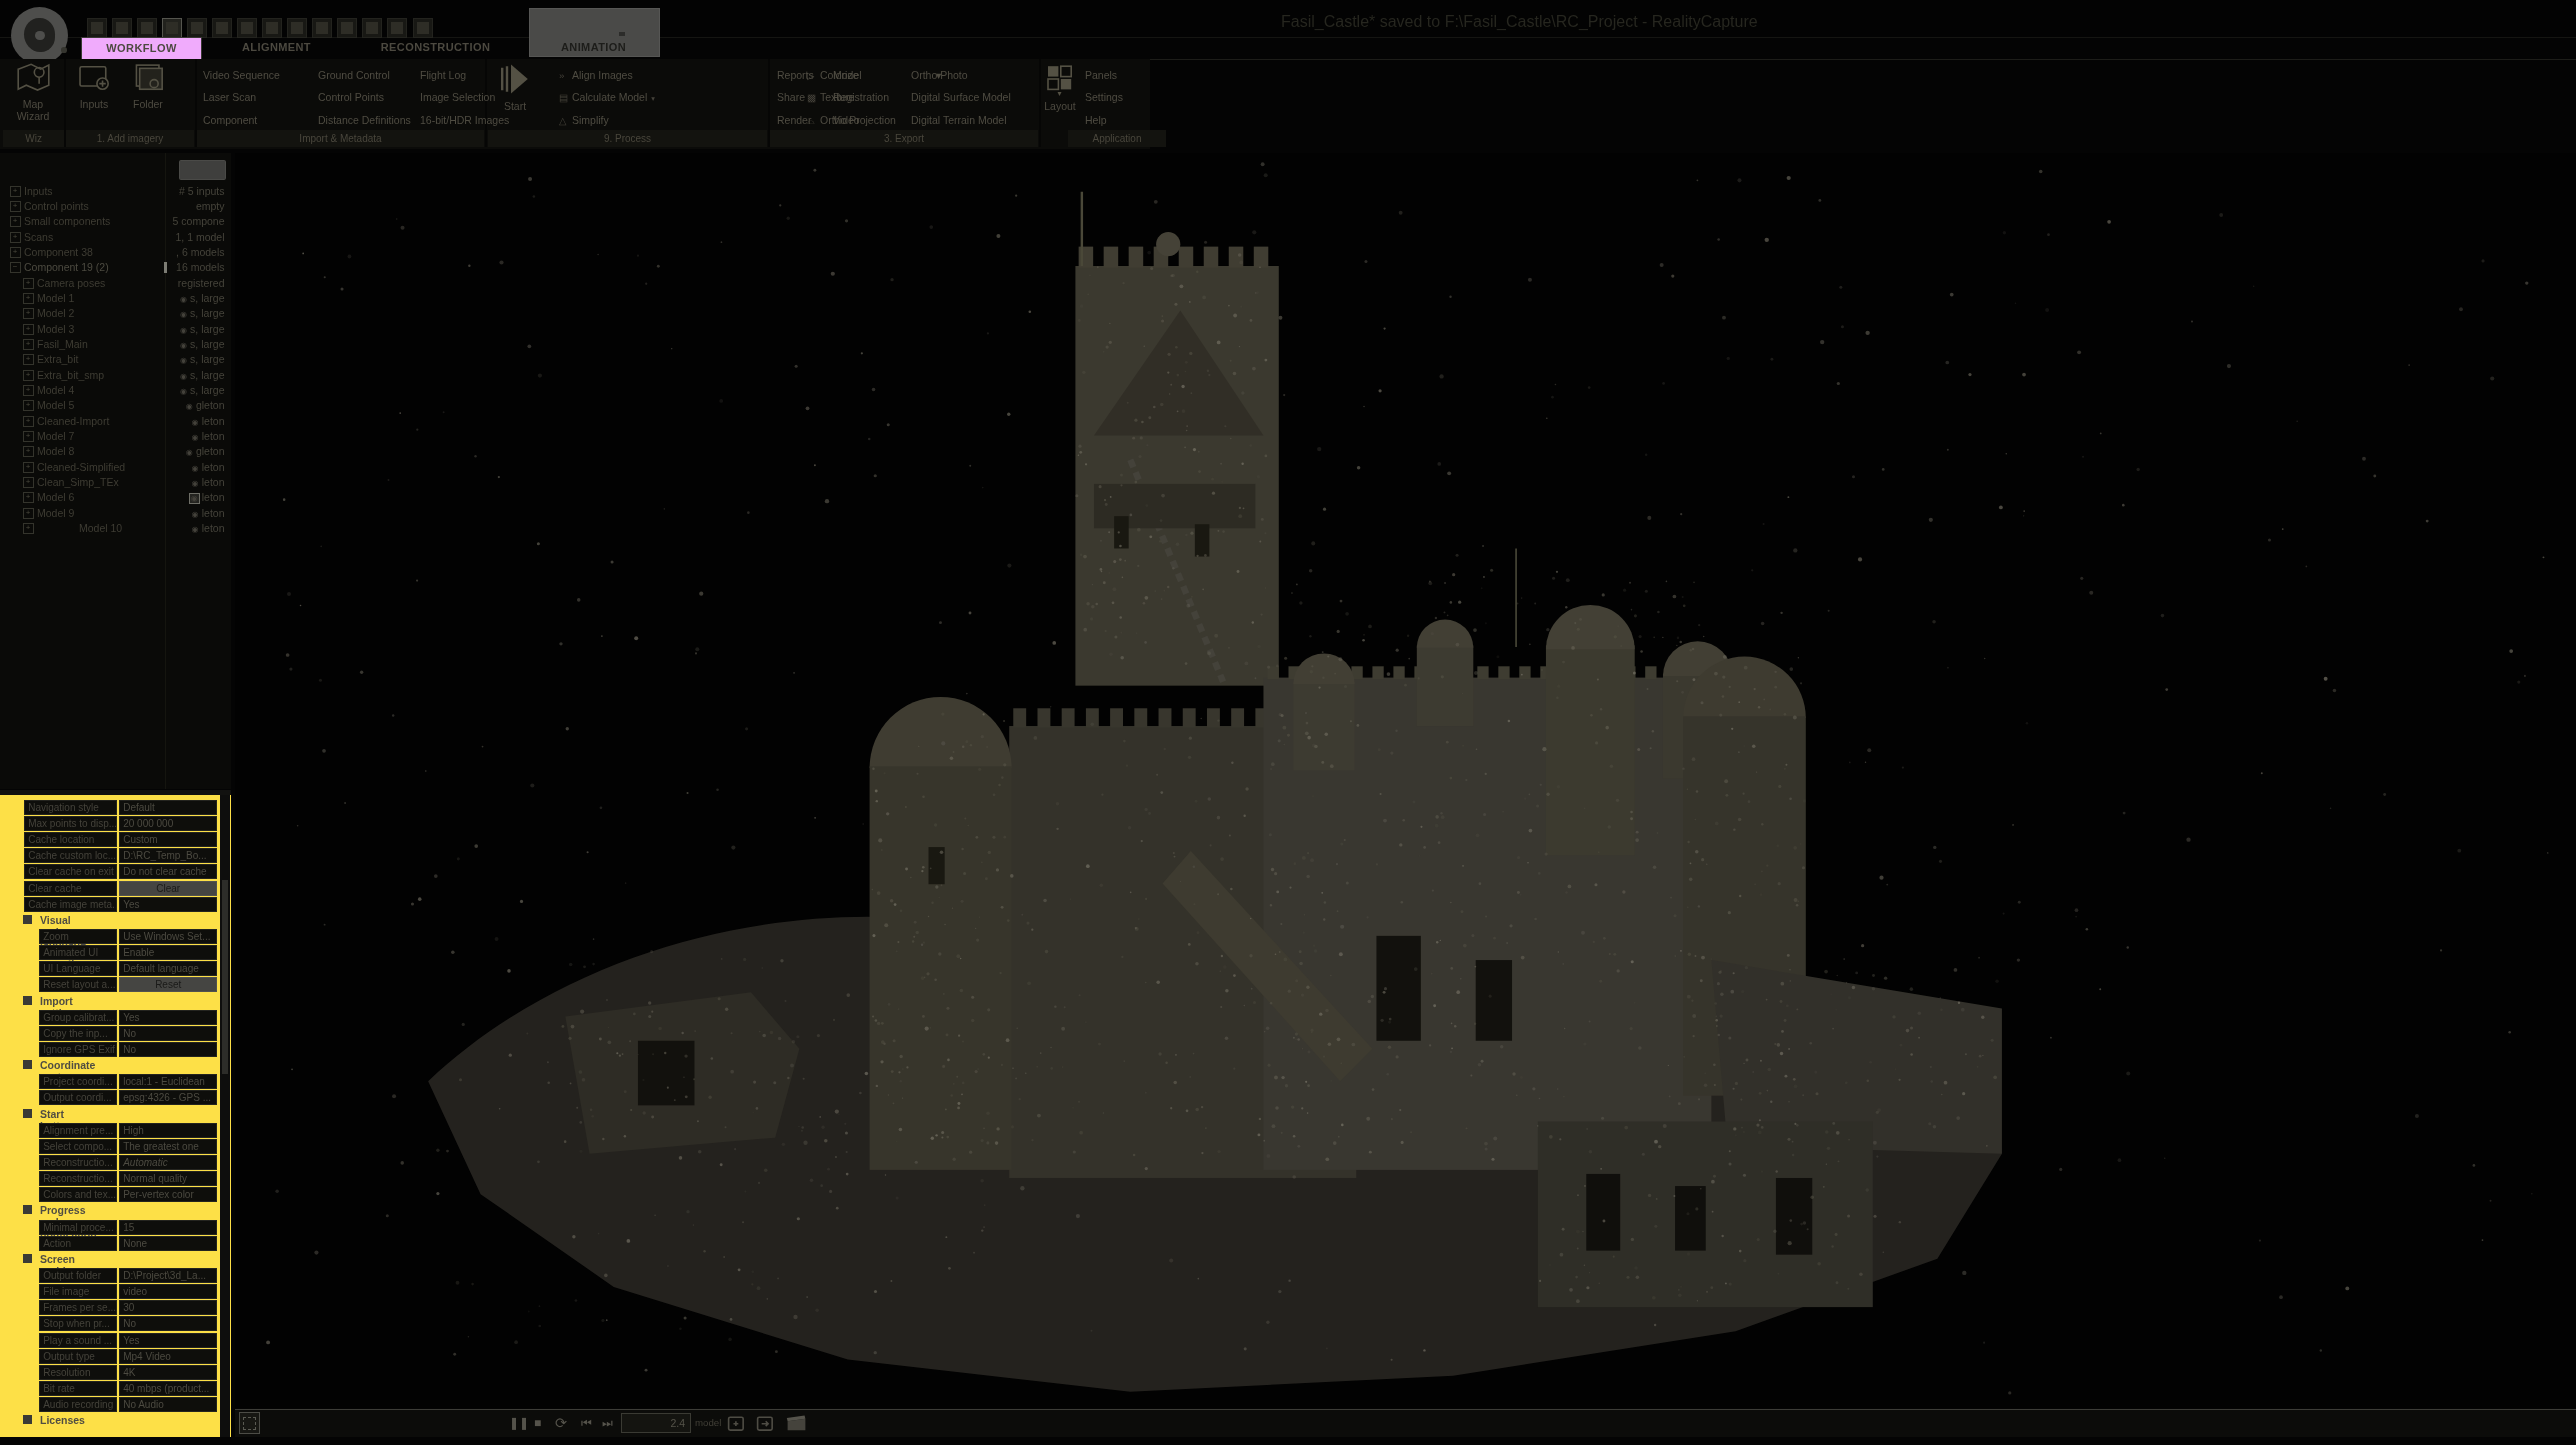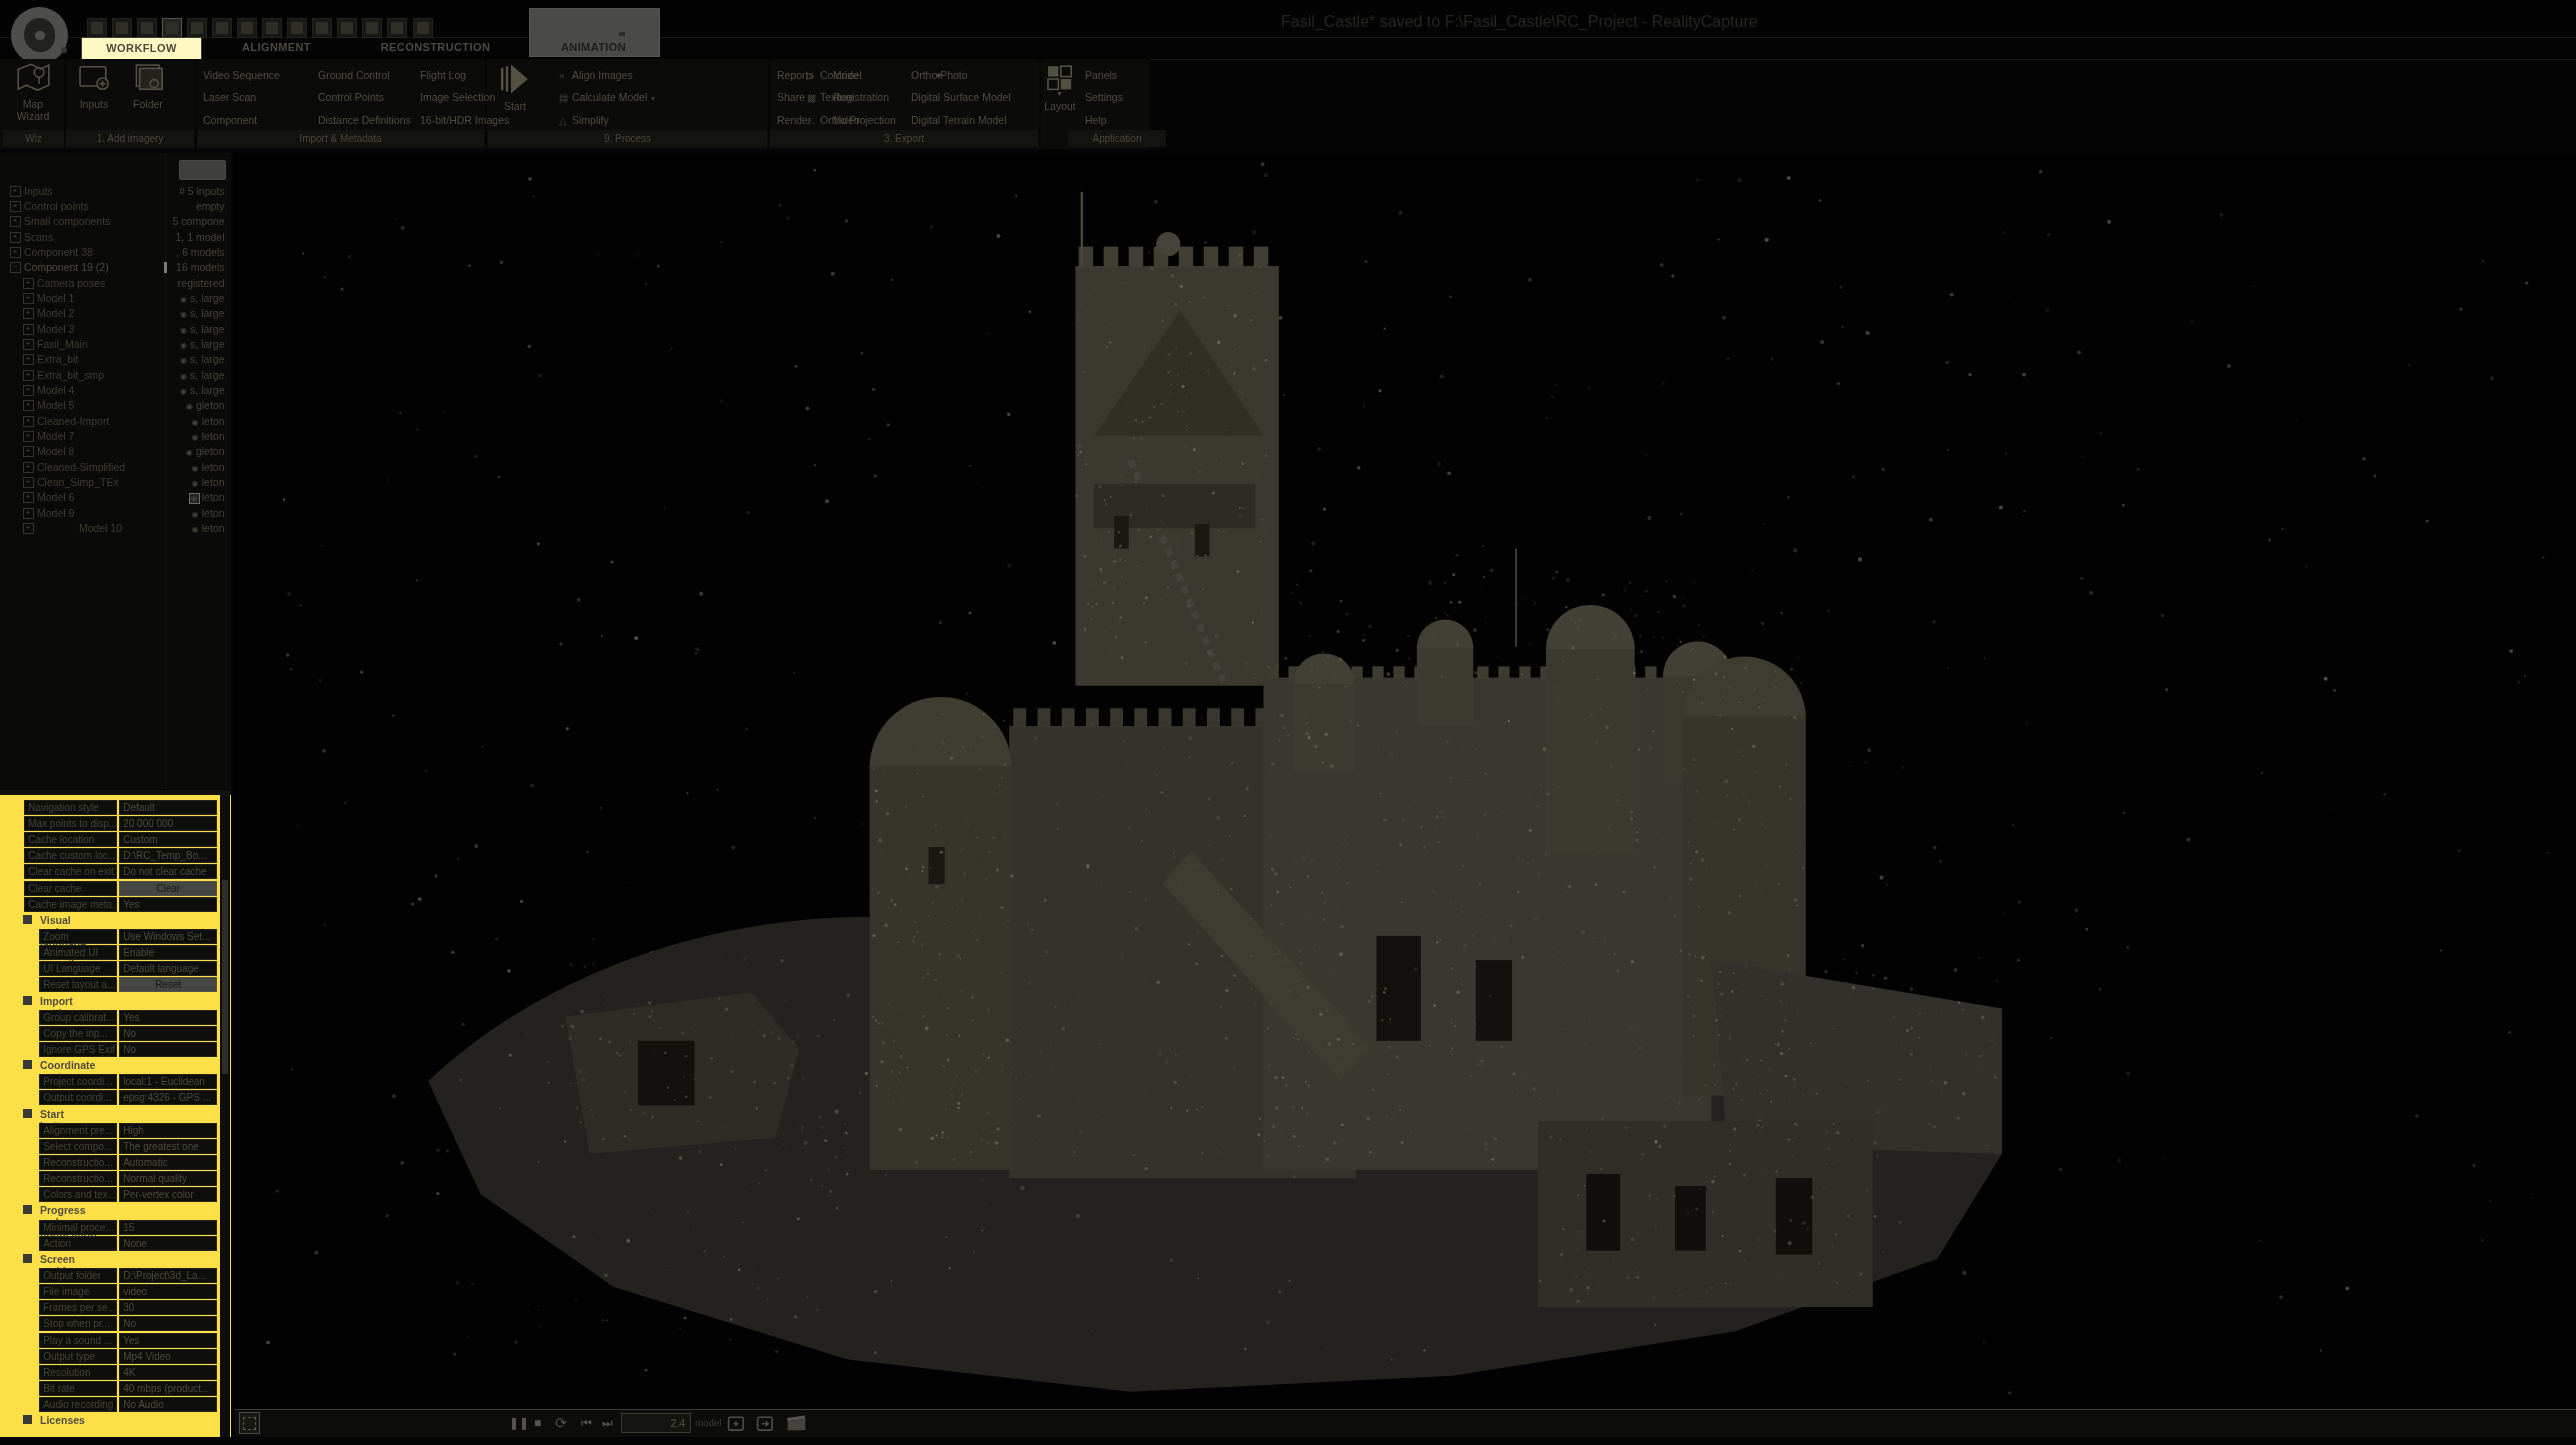--- a/index.html
+++ b/index.html
@@ -17,21 +17,21 @@
 
   
   .qicon{position:absolute;top:18px;width:18px;height:18px;background:#181814;border:0.8px solid #23231e;}
   .qicon .g{position:absolute;left:3.2px;top:3.2px;right:3.2px;bottom:3.2px;background:#2e2d26;}
   .qicon.active{border-color:#55554e;background:#22221d;}
 
   
   #tabsrow{left:0;top:37px;width:2576px;height:22px;border-bottom:0.8px solid #1d1d19;}
   .tab{position:absolute;top:0;height:21px;line-height:21px;text-align:center;
        font-size:11px;font-weight:bold;color:#4c4940;letter-spacing:0.4px;}
-  .tab.active{border:0.8px solid #3a3a34;background:#fef9c3;}
+  .tab.active{border:0.8px solid #3a3a34;background:#f0abfc;}
   #gray-overlay{left:529px;top:8px;width:129px;height:47px;background:#4a4a48;border:0.8px solid #565654;}
   #gray-overlay .mark{position:absolute;right:34px;top:22.6px;width:6.5px;height:4.8px;background:#2c2c2a;}
 
   
   #ribbon{left:0;top:59px;width:1150px;height:90px;background:#0b0b09;}
   .rgroup{position:absolute;top:0;height:71px;}
   .rcaption{position:absolute;top:71px;height:17px;line-height:17px;background:#13130f;
             width:100%;text-align:center;font-size:10px;color:#49463c;}
   .bigbtn{position:absolute;top:1.6px;text-align:center;font-size:10.5px;color:#4d4a40;}
   .bigbtn .bicon{margin:0 auto 1.6px auto;}
@@ -413,21 +413,21 @@
       <div class="scell sval" style="left: 119px; width: 90px; top: 295px;">epsg:4326 - GPS ...</div>
       <div class="ssec" style="top: 312px; left: 0px;">
         <div class="chk"></div>
         <div class="stxt">Start button</div>
       </div>
       <div class="scell skey" style="left: 39px; width: 70px; top: 328px;">Alignment pre...</div>
       <div class="scell sval" style="left: 119px; width: 90px; top: 328px;">High</div>
       <div class="scell skey" style="left: 39px; width: 70px; top: 344px;">Select compo...</div>
       <div class="scell sval" style="left: 119px; width: 90px; top: 344px;">The greatest one</div>
       <div class="scell skey" style="left: 39px; width: 70px; top: 360px;">Reconstructio...</div>
-      <div class="scell sval" style="left: 119px; width: 90px; top: 360px;">Automatic</div>
+      <div class="scell sval" style="left: 119px; width: 90px; top: 360px; font-style: italic;">Automatic</div>
       <div class="scell skey" style="left: 39px; width: 70px; top: 376px;">Reconstructio...</div>
       <div class="scell sval" style="left: 119px; width: 90px; top: 376px;">Normal quality</div>
       <div class="scell skey" style="left: 39px; width: 70px; top: 392px;">Colors and tex...</div>
       <div class="scell sval" style="left: 119px; width: 90px; top: 392px;">Per-vertex color</div>
       <div class="ssec" style="top: 408px; left: 0px;">
         <div class="chk"></div>
         <div class="stxt">Progress and notification</div>
       </div>
       <div class="scell skey" style="left: 39px; width: 70px; top: 425px;">Minimal proce...</div>
       <div class="scell sval" style="left: 119px; width: 90px; top: 425px;">15</div>

